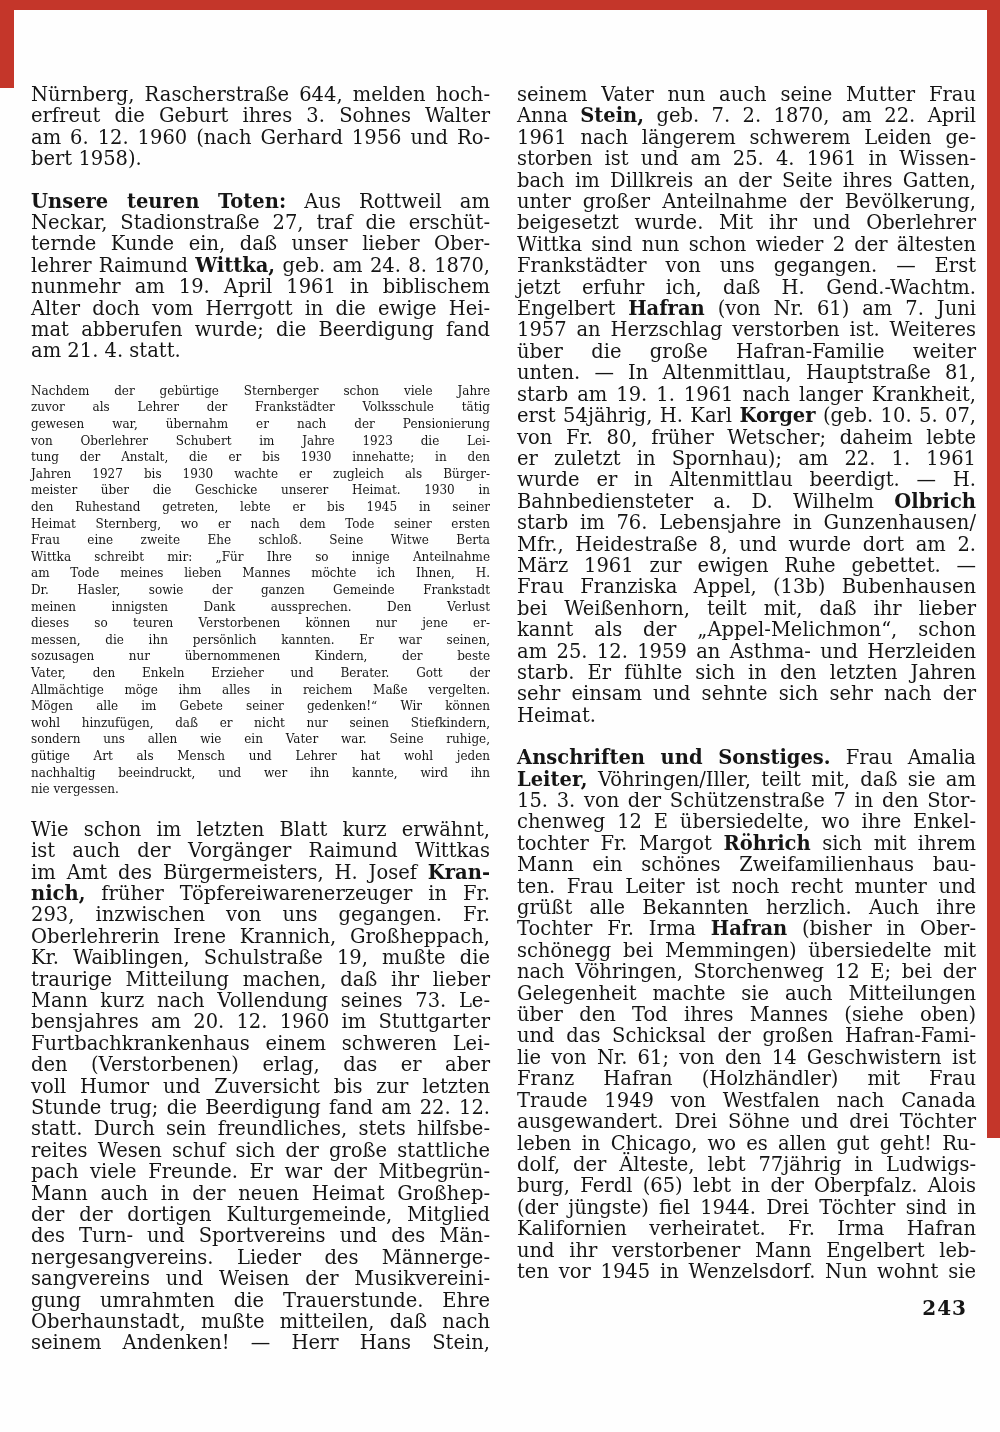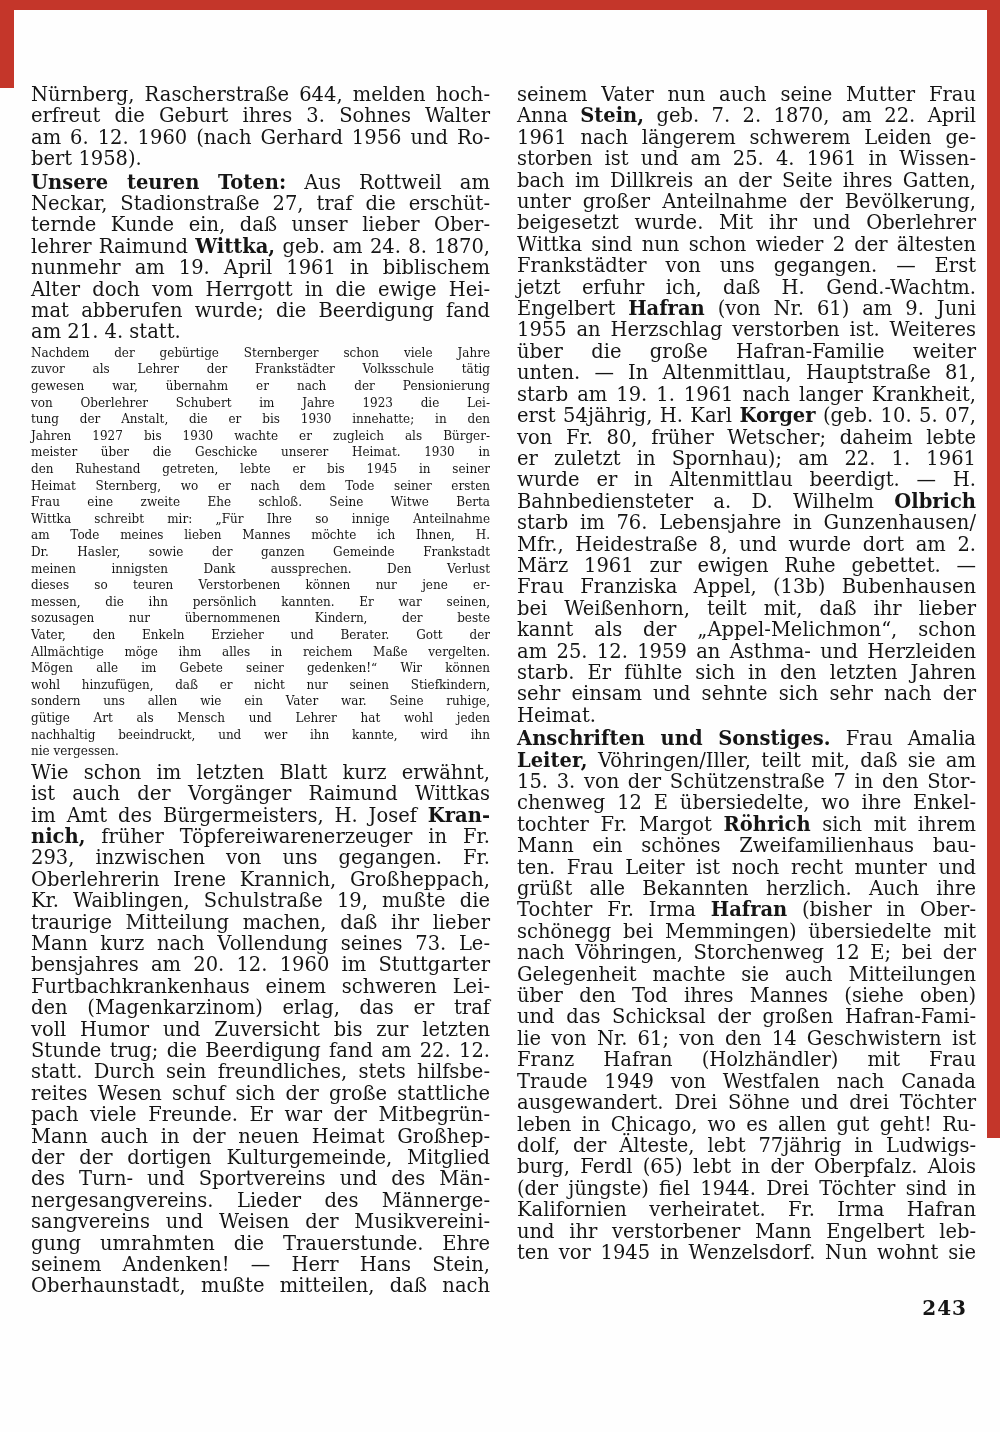--- a/index.html
+++ b/index.html
@@ -15,21 +15,21 @@
   .edge{position:absolute;background:var(--edge-red,#c4362a);}
   .edge-top{left:0;top:0;width:1000px;height:10px;}
   .edge-left{left:0;top:0;width:14px;height:88px;}
   .edge-right{right:0;top:0;width:13px;height:1138px;}
   .columns{
     position:absolute;left:31px;top:84px;
     display:flex;gap:27px;align-items:flex-start;
   }
   .col{width:459px;}
   .para{margin:0;}
-  .para + .para{margin-top:2px;}
+  .para + .para{margin-top:21px;}
   .para.normal{font-size:19.5px;line-height:21.4px;}
   .para.small{font-size:12px;line-height:16.6px;}
   .line{text-align:justify;text-align-last:justify;white-space:normal;}
   .line.endline{text-align-last:left;}
   .line b{font-weight:bold;}
   .pageno{
     position:absolute;top:1296px;right:33px;
     font-size:20px;font-weight:bold;letter-spacing:1px;
   }
 </style>
@@ -91,50 +91,50 @@
           <div class="line"><span>ist auch der Vorgänger Raimund Wittkas</span></div>
           <div class="line"><span>im Amt des Bürgermeisters, H. Josef </span><b>Kran-</b></div>
           <div class="line"><b>nich,</b><span> früher Töpfereiwarenerzeuger in Fr.</span></div>
           <div class="line"><span>293, inzwischen von uns gegangen. Fr.</span></div>
           <div class="line"><span>Oberlehrerin Irene Krannich, Großheppach,</span></div>
           <div class="line"><span>Kr. Waiblingen, Schulstraße 19, mußte die</span></div>
           <div class="line"><span>traurige Mitteilung machen, daß ihr lieber</span></div>
           <div class="line"><span>Mann kurz nach Vollendung seines 73. Le-</span></div>
           <div class="line"><span>bensjahres am 20. 12. 1960 im Stuttgarter</span></div>
           <div class="line"><span>Furtbachkrankenhaus einem schweren Lei-</span></div>
-          <div class="line"><span>den (Magenkarzinom) erlag, das er traf</span></div>
+          <div class="line"><span>den (Verstorbenen) erlag, das er aber</span></div>
           <div class="line"><span>voll Humor und Zuversicht bis zur letzten</span></div>
           <div class="line"><span>Stunde trug; die Beerdigung fand am 22. 12.</span></div>
           <div class="line"><span>statt. Durch sein freundliches, stets hilfsbe-</span></div>
           <div class="line"><span>reites Wesen schuf sich der große stattliche</span></div>
           <div class="line"><span>pach viele Freunde. Er war der Mitbegrün-</span></div>
           <div class="line"><span>Mann auch in der neuen Heimat Großhep-</span></div>
           <div class="line"><span>der der dortigen Kulturgemeinde, Mitglied</span></div>
           <div class="line"><span>des Turn- und Sportvereins und des Män-</span></div>
           <div class="line"><span>nergesangvereins. Lieder des Männerge-</span></div>
           <div class="line"><span>sangvereins und Weisen der Musikvereini-</span></div>
           <div class="line"><span>gung umrahmten die Trauerstunde. Ehre</span></div>
+          <div class="line"><span>Oberhaunstadt, mußte mitteilen, daß nach</span></div>
           <div class="line"><span>seinem Andenken! — Herr Hans Stein,</span></div>
-          <div class="line"><span>Oberhaunstadt, mußte mitteilen, daß nach</span></div>
         </div>
       </div>
     <div class="col">
         <div class="para normal">
           <div class="line"><span>seinem Vater nun auch seine Mutter Frau</span></div>
           <div class="line"><span>Anna </span><b>Stein,</b><span> geb. 7. 2. 1870, am 22. April</span></div>
           <div class="line"><span>1961 nach längerem schwerem Leiden ge-</span></div>
           <div class="line"><span>storben ist und am 25. 4. 1961 in Wissen-</span></div>
           <div class="line"><span>bach im Dillkreis an der Seite ihres Gatten,</span></div>
           <div class="line"><span>unter großer Anteilnahme der Bevölkerung,</span></div>
           <div class="line"><span>beigesetzt wurde. Mit ihr und Oberlehrer</span></div>
           <div class="line"><span>Wittka sind nun schon wieder 2 der ältesten</span></div>
           <div class="line"><span>Frankstädter von uns gegangen. — Erst</span></div>
           <div class="line"><span>jetzt erfuhr ich, daß H. Gend.-Wachtm.</span></div>
-          <div class="line"><span>Engelbert </span><b>Hafran</b><span> (von Nr. 61) am 9. Juni</span></div>
-          <div class="line"><span>1955 an Herzschlag verstorben ist. Weiteres</span></div>
+          <div class="line"><span>Engelbert </span><b>Hafran</b><span> (von Nr. 61) am 7. Juni</span></div>
+          <div class="line"><span>1957 an Herzschlag verstorben ist. Weiteres</span></div>
           <div class="line"><span>über die große Hafran-Familie weiter</span></div>
           <div class="line"><span>unten. — In Altenmittlau, Hauptstraße 81,</span></div>
           <div class="line"><span>starb am 19. 1. 1961 nach langer Krankheit,</span></div>
           <div class="line"><span>erst 54jährig, H. Karl </span><b>Korger</b><span> (geb. 10. 5. 07,</span></div>
           <div class="line"><span>von Fr. 80, früher Wetscher; daheim lebte</span></div>
           <div class="line"><span>er zuletzt in Spornhau); am 22. 1. 1961</span></div>
           <div class="line"><span>wurde er in Altenmittlau beerdigt. — H.</span></div>
           <div class="line"><span>Bahnbediensteter a. D. Wilhelm </span><b>Olbrich</b></div>
           <div class="line"><span>starb im 76. Lebensjahre in Gunzenhausen/</span></div>
           <div class="line"><span>Mfr., Heidestraße 8, und wurde dort am 2.</span></div>

